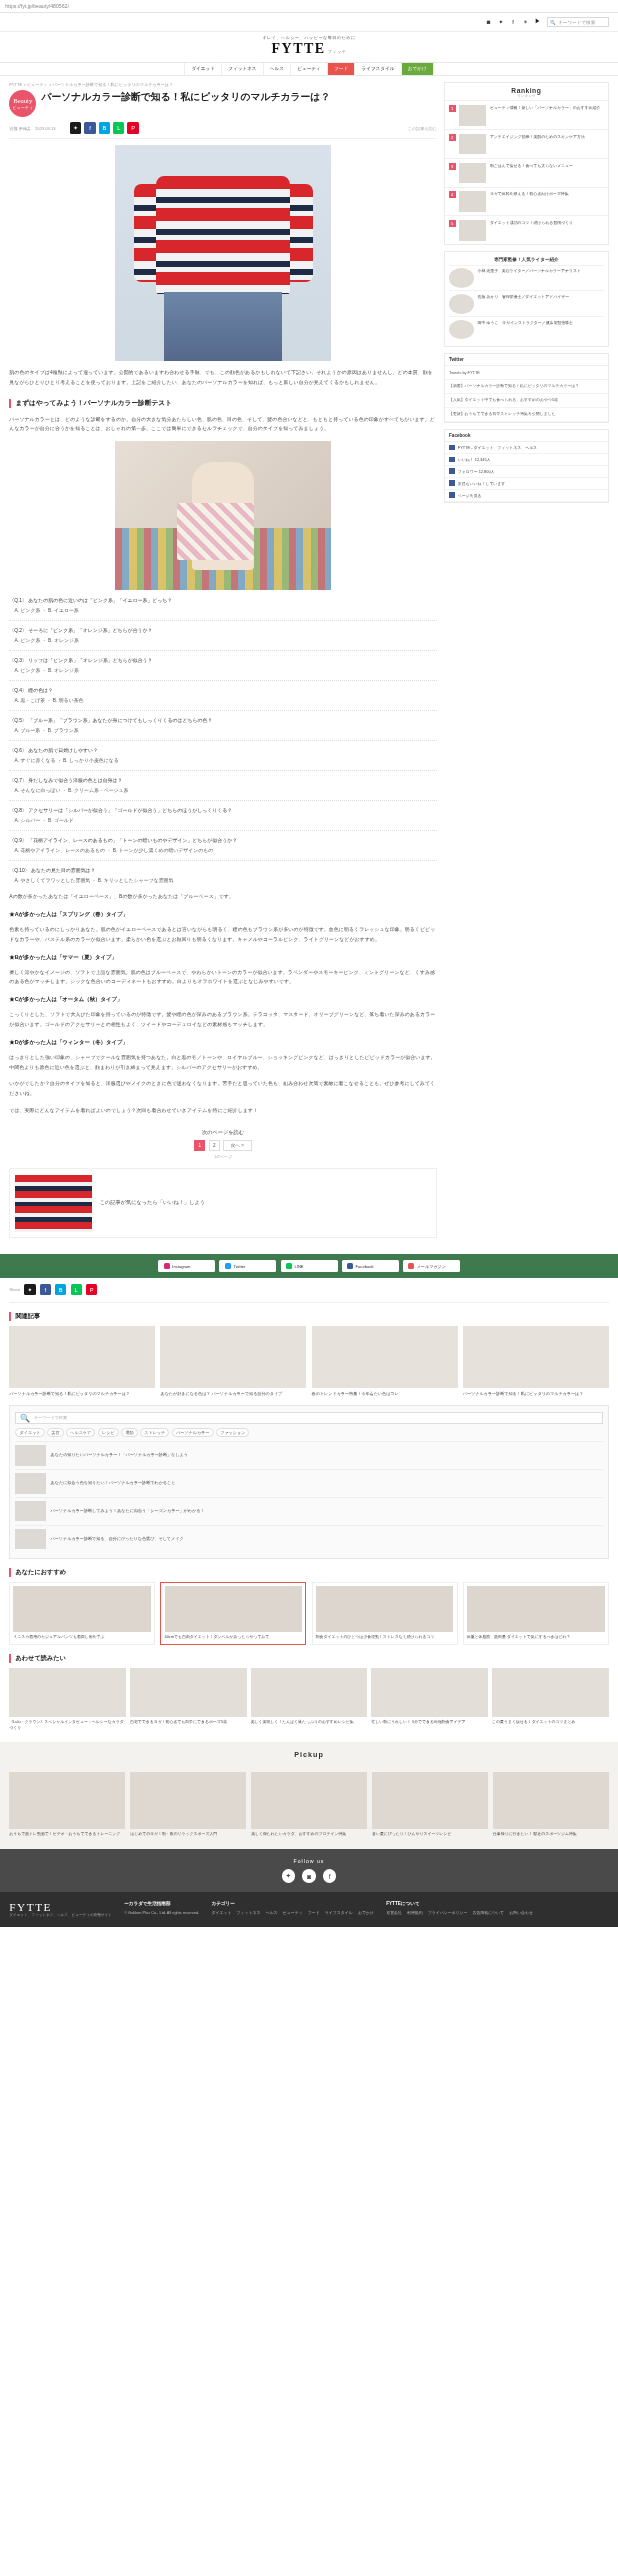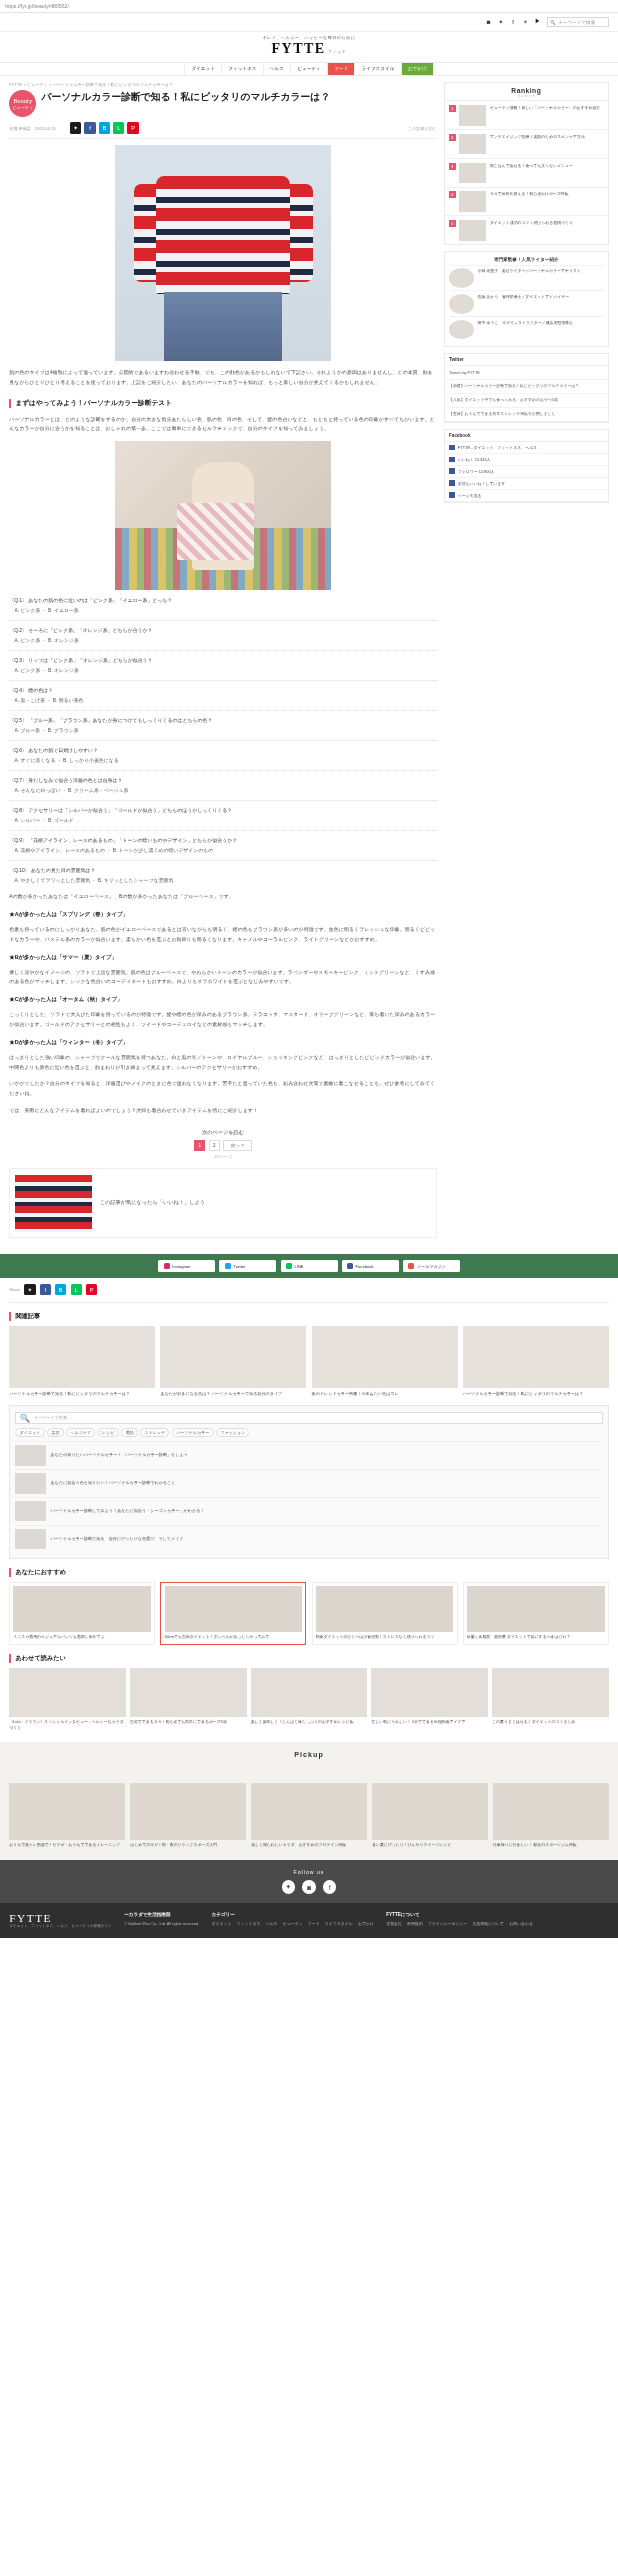--- a/index.html
+++ b/index.html
@@ -234,21 +234,21 @@
   .rec-card .img { width: 100%; height: 46px; background: #dcd6cf; }
   .rec-card .tt { font-size: 3.9px; line-height: 1.6; color: #444; margin-top: 2.1px; }
 
   
   .tg-grid { display: grid; grid-template-columns: repeat(5, 1fr); gap: 4.1px; margin-top: 5.2px; }
   .tg-card .img { width: 100%; height: 49px; background: #e3ded8; }
   .tg-card .tt { font-size: 3.9px; line-height: 1.55; color: #444; margin-top: 2.1px; }
 
   
   .pickup { background: #f3f2ee; padding: 8.2px 9.3px 11.3px; margin-top: 10.3px; }
-  .pickup .h { text-align: center; font-size: 7.2px; font-weight: 700; letter-spacing: 1px; margin-bottom: 24px; }
+  .pickup .h { text-align: center; font-size: 7.2px; font-weight: 700; letter-spacing: 1px; margin-bottom: 13px; }
   .pk-grid { display: grid; grid-template-columns: repeat(5, 1fr); gap: 5.2px; }
   .pk-card .img { width: 100%; height: 57px; background: #ded8d1; }
   .pk-card .tt { font-size: 3.9px; line-height: 1.6; color: #444; margin-top: 2.6px; }
 
   
   .follow-us { background: #4a4a4a; color: #fff; padding: 9.3px 0; text-align: center; }
   .follow-us .t { font-size: 5.2px; letter-spacing: 1px; margin-bottom: 5.2px; }
   .follow-us .icons { display: flex; justify-content: center; gap: 7.2px; }
   .follow-us .ic { width: 13.4px; height: 13.4px; border-radius: 50%; background: #fff; color: #4a4a4a;
     display: flex; align-items: center; justify-content: center; font-size: 6.7px; }

